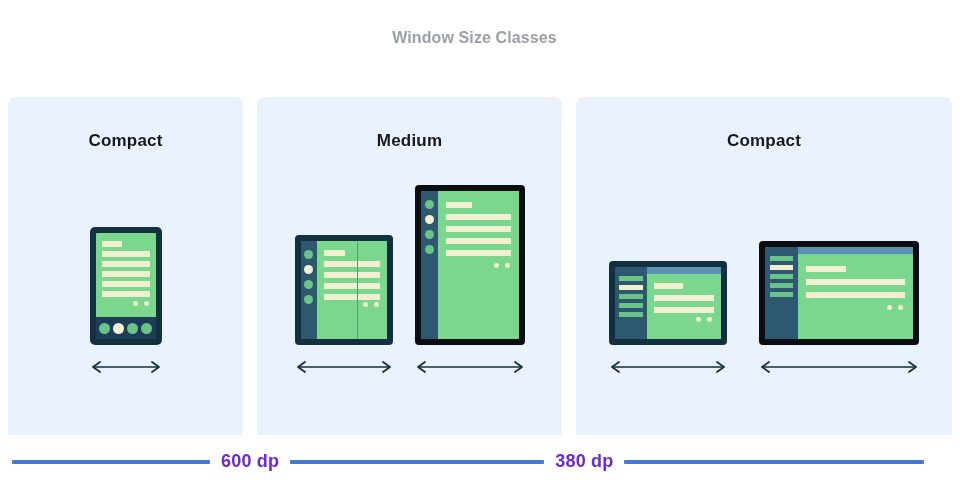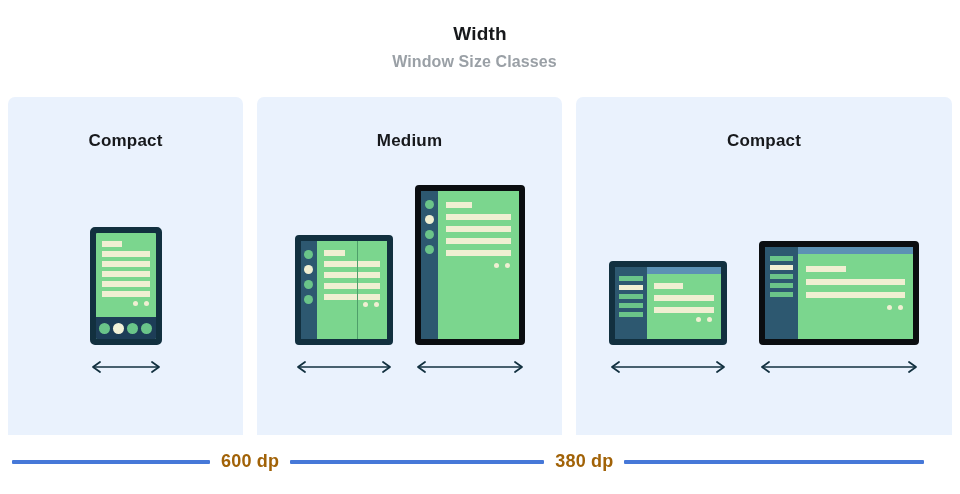--- a/index.html
+++ b/index.html
@@ -231,30 +231,29 @@
     background: #4678d8;
     flex: 1 1 auto;
     border-radius: 1px;
   }
   .rule .seg.s1 { flex: 0 0 198px; }
   .rule .seg.s2 { flex: 0 0 254px; }
   .rule .seg.s3 { flex: 0 0 auto; width: 300px; }
   .rule .lbl {
     font-size: 18px;
     font-weight: bold;
-    color: #a16207;
+    color: #6d28d9;
     letter-spacing: 0.2px;
     white-space: nowrap;
   }
 </style>
 </head>
 <body>
 
 <div class="header">
-  <h1 class="title">Width</h1>
   <div class="subtitle">Window Size Classes</div>
 </div>
 
 <div class="panels">
 
   <div class="panel compact">
     <div class="panel-title">Compact</div>
     <div class="stage">
       <div class="devcol">
 

